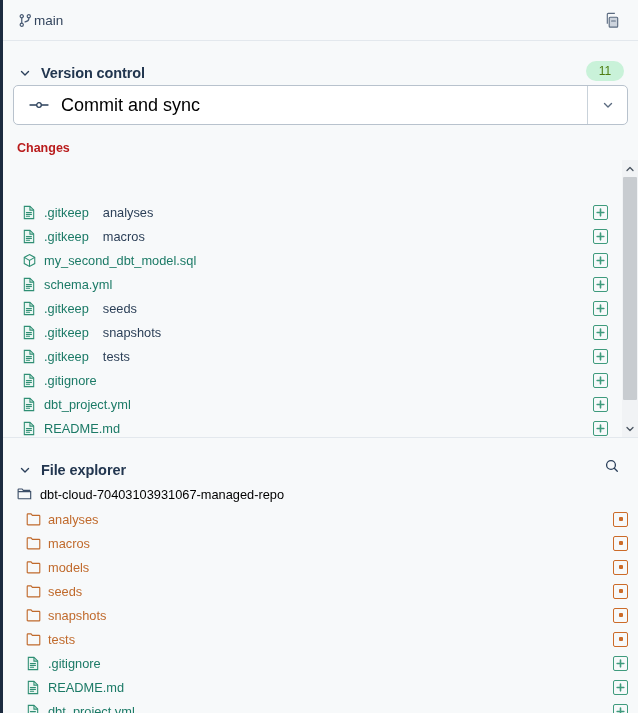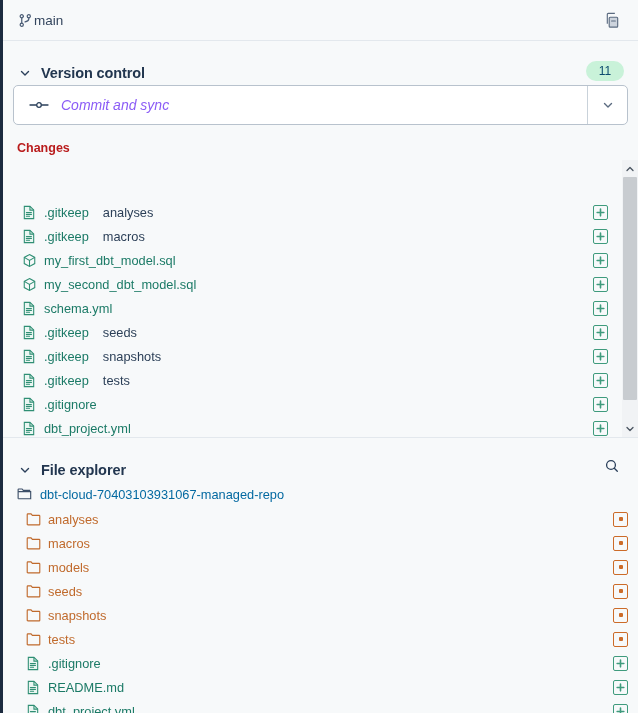--- a/index.html
+++ b/index.html
@@ -63,21 +63,21 @@
   }
   .section-title {
     font-size: 14.5px;
     font-weight: bold;
     color: #22364f;
     letter-spacing: -0.1px;
   }
   .section-header .spacer { flex: 1; }
   .badge {
     background: #c9f2d9;
-    color: #0c4a6e;
+    color: #4d7c0f;
     border-radius: 11px;
     padding: 3px 11px;
     font-size: 12px;
     min-width: 38px;
     text-align: center;
   }
 
   
   .commit-row {
     padding: 4px 10px 12px 10px;
@@ -92,23 +92,22 @@
   }
   .commit-btn {
     flex: 1;
     display: flex;
     align-items: center;
     gap: 12px;
     padding: 0 15px;
     cursor: pointer;
   }
   .commit-label {
-    font-size: 14px;
-    color: #8b5cf6;
-    font-style: italic;
+    font-size: 18px;
+    color: #000000;
   }
   .commit-caret {
     width: 40px;
     border-left: 1px solid #c9d2da;
     display: flex;
     align-items: center;
     justify-content: center;
     cursor: pointer;
   }
 
@@ -220,21 +219,21 @@
   .fe-root-row {
     display: flex;
     align-items: center;
     height: 26px;
     padding-left: 14px;
     margin-top: 3px;
     cursor: pointer;
   }
   .fe-root-name {
     font-size: 12.8px;
-    color: #0369a1;
+    color: #000000;
     margin-left: 8px;
   }
   .fe-row {
     display: flex;
     align-items: center;
     height: 24px;
     padding-left: 22px;
     position: relative;
     cursor: pointer;
   }
@@ -348,35 +347,20 @@
             </svg>
           </span>
         </div>
         <div class="row">
           <span class="fi">
             <svg width="15" height="15" viewBox="0 0 16 16" fill="none" stroke="#2f8f74" stroke-width="1.15">
               <path d="M8 1.6l5.6 3.1v6.6L8 14.4 2.4 11.3V4.7z"></path>
               <path d="M2.4 4.7L8 7.9l5.6-3.2M8 7.9v6.5"></path>
             </svg>
           </span>
-          <span class="fname">my_first_dbt_model.sql</span>
-          <span class="spacer"></span>
-          <span class="act">
-            <svg width="9" height="9" viewBox="0 0 10 10" fill="none" stroke="#3f9b7d" stroke-width="1.8">
-              <path d="M5 1.3v7.4M1.3 5h7.4" stroke-linecap="round"></path>
-            </svg>
-          </span>
-        </div>
-        <div class="row">
-          <span class="fi">
-            <svg width="15" height="15" viewBox="0 0 16 16" fill="none" stroke="#2f8f74" stroke-width="1.15">
-              <path d="M8 1.6l5.6 3.1v6.6L8 14.4 2.4 11.3V4.7z"></path>
-              <path d="M2.4 4.7L8 7.9l5.6-3.2M8 7.9v6.5"></path>
-            </svg>
-          </span>
           <span class="fname">my_second_dbt_model.sql</span>
           <span class="spacer"></span>
           <span class="act">
             <svg width="9" height="9" viewBox="0 0 10 10" fill="none" stroke="#3f9b7d" stroke-width="1.8">
               <path d="M5 1.3v7.4M1.3 5h7.4" stroke-linecap="round"></path>
             </svg>
           </span>
         </div>
         <div class="row">
           <span class="fi">

